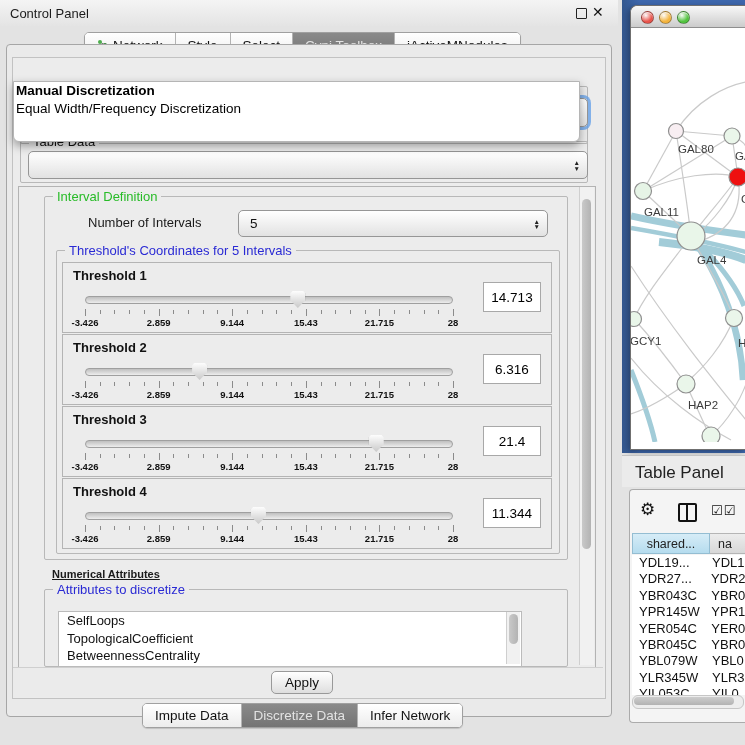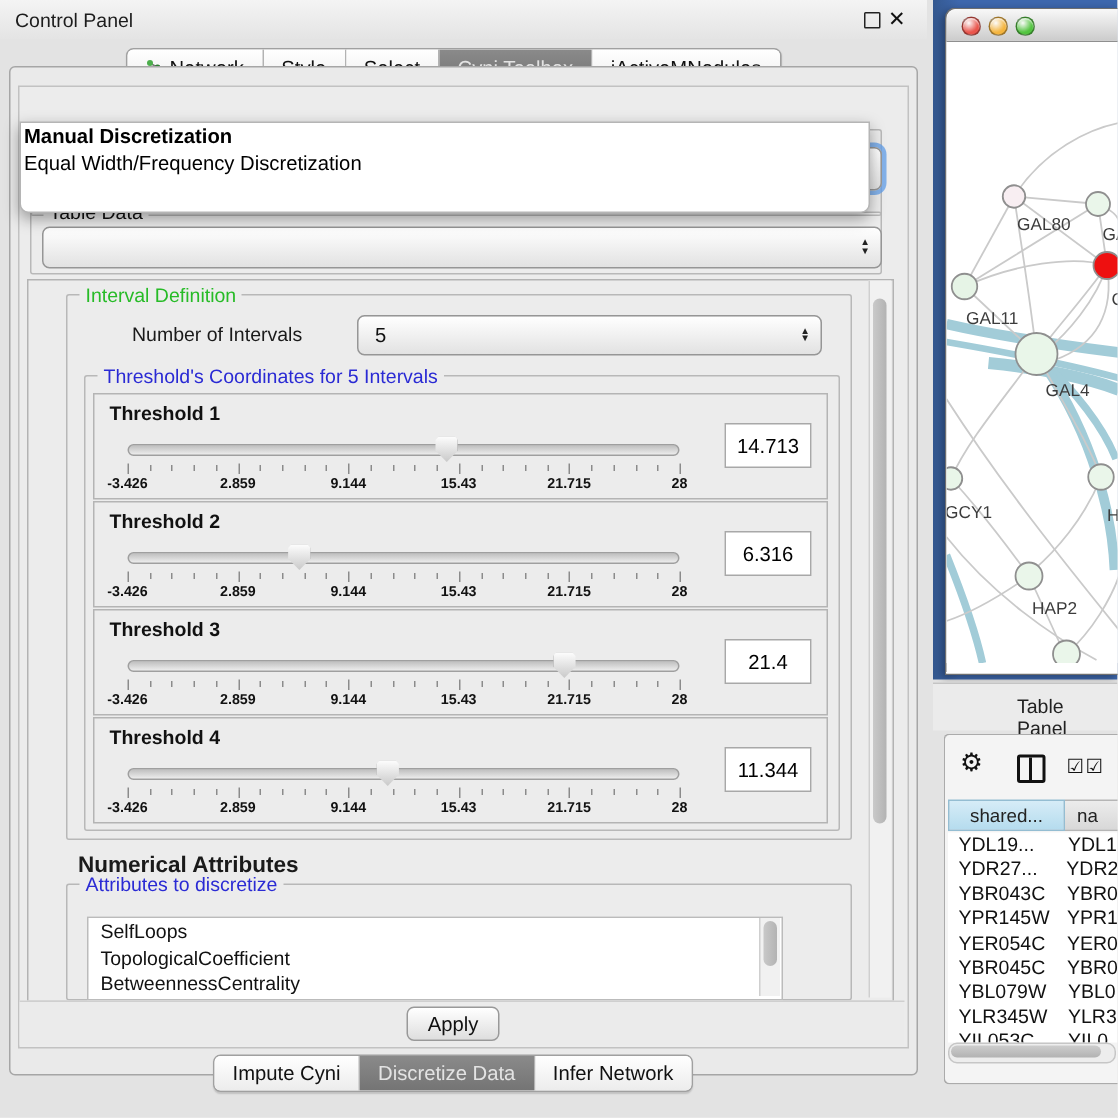--- a/index.html
+++ b/index.html
@@ -84,21 +84,21 @@
   #net-window{left:630px;top:5px;width:115px;height:443px;border:1px solid #6f6f6f;border-right:none;
               border-radius:7px 0 0 0;background:#fff;box-shadow:-2px 2px 6px rgba(0,0,0,.35);}
   #net-titlebar{left:0;top:0;width:115px;height:21px;background:linear-gradient(#f8f8f8,#cccccc);
                 border-bottom:1px solid #8f8f8f;border-radius:7px 0 0 0;}
   .tl{position:absolute;top:5px;width:11px;height:11px;border-radius:50%;border:1px solid rgba(0,0,0,.35);
       box-shadow:inset 0 1px 1px rgba(255,255,255,.7);}
   #net-canvas{left:0;top:22px;width:115px;height:414px;background:#fff;overflow:hidden;}
   #net-svg text{font-size:11.5px;fill:#3c3c3c;font-family:"Liberation Sans",sans-serif;}
 
   #tp-bar{left:622px;top:455px;width:123px;height:31px;background:#ebebeb;border-top:1px solid #c4c4c4;}
-  #tp-title{left:635px;top:463px;font-size:13px;color:#222;margin-left:43px;}
+  #tp-title{left:635px;top:463px;font-size:17px;color:#222;}
   #tp-body{left:629px;top:489px;width:116px;height:232px;background:#f4f4f4;border:1px solid #ababab;
            border-right:none;border-radius:4px 0 0 4px;}
   #tp-gear{left:640px;top:499px;font-size:17px;color:#111;}
   #tp-columns{left:678px;top:503px;width:15px;height:15px;border:2px solid #111;border-radius:2px;}
   #tp-columns::after{content:"";position:absolute;left:6px;top:0;width:2px;height:15px;background:#111;}
   #tp-checks{left:711px;top:503px;font-size:13px;color:#111;letter-spacing:1px;}
   #tp-header{left:632px;top:533px;height:21px;display:flex;font-size:12.5px;}
   #tp-header .h1{width:76px;background:linear-gradient(#d6ecf7,#b5dcee);border:1px solid #94bdd2;
                  display:flex;align-items:center;justify-content:center;color:#222;}
   #tp-header .h2{width:40px;background:linear-gradient(#ececec,#d8d8d8);border:1px solid #b5b5b5;border-left:none;
@@ -361,36 +361,36 @@
           <span class="tick-label" style="left: 80%;">21.715</span>
           <span class="tick-label" style="left: 100%;">28</span>
         </div>
     </div>
     <div class="thr-value">11.344</div>
   </div>
 
   <div class="abs groupbox" style="left:44px;top:589px;width:522px;height:76px;">
     <span class="grouplabel g-blue">Attributes to discretize</span>
   </div>
-  <div class="abs" style="left:52px;top:568px;font-size:15px;font-weight:bold;">Numerical Attributes</div>
+  <div class="abs" style="left:52px;top:568px;font-size:11px;font-weight:bold;text-decoration:underline;">Numerical Attributes</div>
   <div class="abs" id="attr-list">
       <div class="attr-item">SelfLoops</div>
       <div class="attr-item">TopologicalCoefficient</div>
       <div class="attr-item">BetweennessCentrality</div>
     </div>
   <div class="vscroll" style="left:506px;top:612px;width:13px;height:52px;">
     <div class="vthumb" style="top:2px;height:30px;"></div>
   </div>
 
   <div class="abs" style="left:13px;top:667px;width:590px;height:29px;background:#ebebeb;border-top:1px solid #cfcfcf;"></div>
   <div class="btn" style="left:271px;top:671px;width:60px;height:21px;">Apply</div>
 
   <div class="abs seg" id="bottom-tabs">
     <div class="tab">
-        <span>Impute Cyni</span>
+        <span>Impute Data</span>
       </div>
     <div class="tab active">
         <span>Discretize Data</span>
       </div>
     <div class="tab">
         <span>Infer Network</span>
       </div>
   </div>
 
   <div class="abs" id="mdi-blue"></div>

